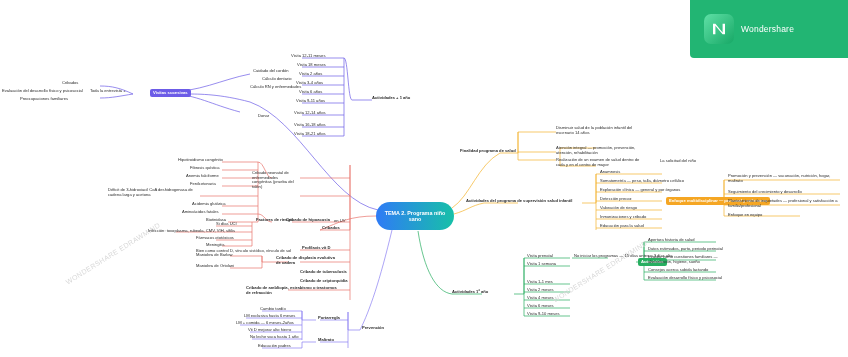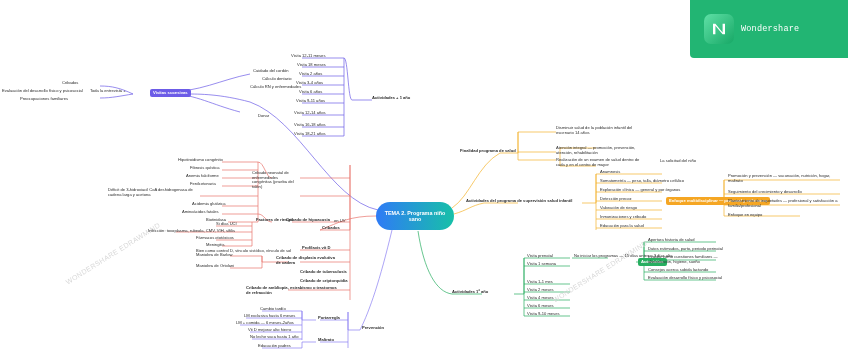--- a/index.html
+++ b/index.html
@@ -17,21 +17,21 @@
     position:absolute;right:0;top:0;width:158px;height:58px;
     background:#22b573;border-bottom-left-radius:4px;
     display:flex;align-items:center;gap:7px;padding-left:14px;box-sizing:border-box;
   }
   .wm-logo{
     width:30px;height:30px;border-radius:7px;flex:0 0 auto;
     background:linear-gradient(135deg,#5fe0a6,#17a866);
     display:flex;align-items:center;justify-content:center;
   }
   .wm-logo svg{display:block;}
-  .wm-txt{line-height:1.02;color:#fff;font-family:Liberation Mono, monospace;}
+  .wm-txt{line-height:1.02;color:#fff;}
   .wm-top{font-size:8.5px;letter-spacing:.2px;}
   .wm-bot{font-size:15.5px;font-weight:bold;letter-spacing:-.2px;}
 
   .wm-diag{
     position:absolute;font-size:7px;color:#d8d8d8;
     transform:rotate(-32deg);white-space:nowrap;letter-spacing:.4px;
   }
 
   
   .node{position:absolute;white-space:nowrap;line-height:1.15;}

